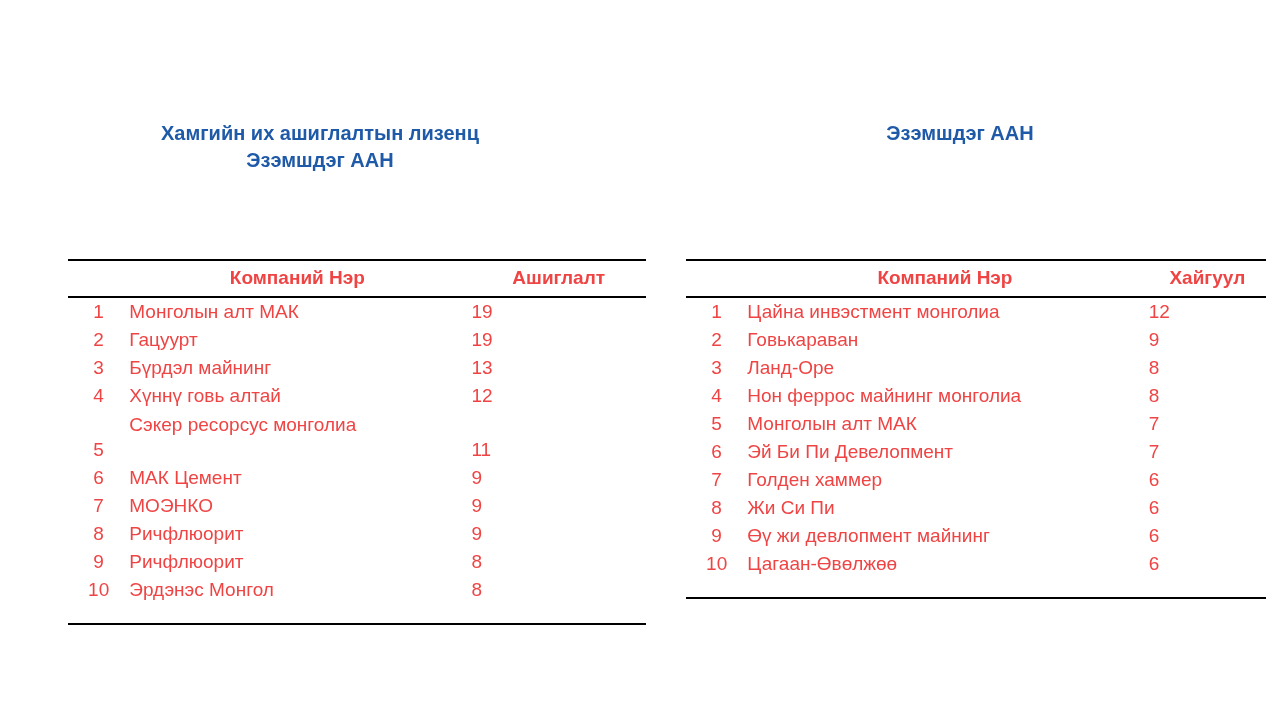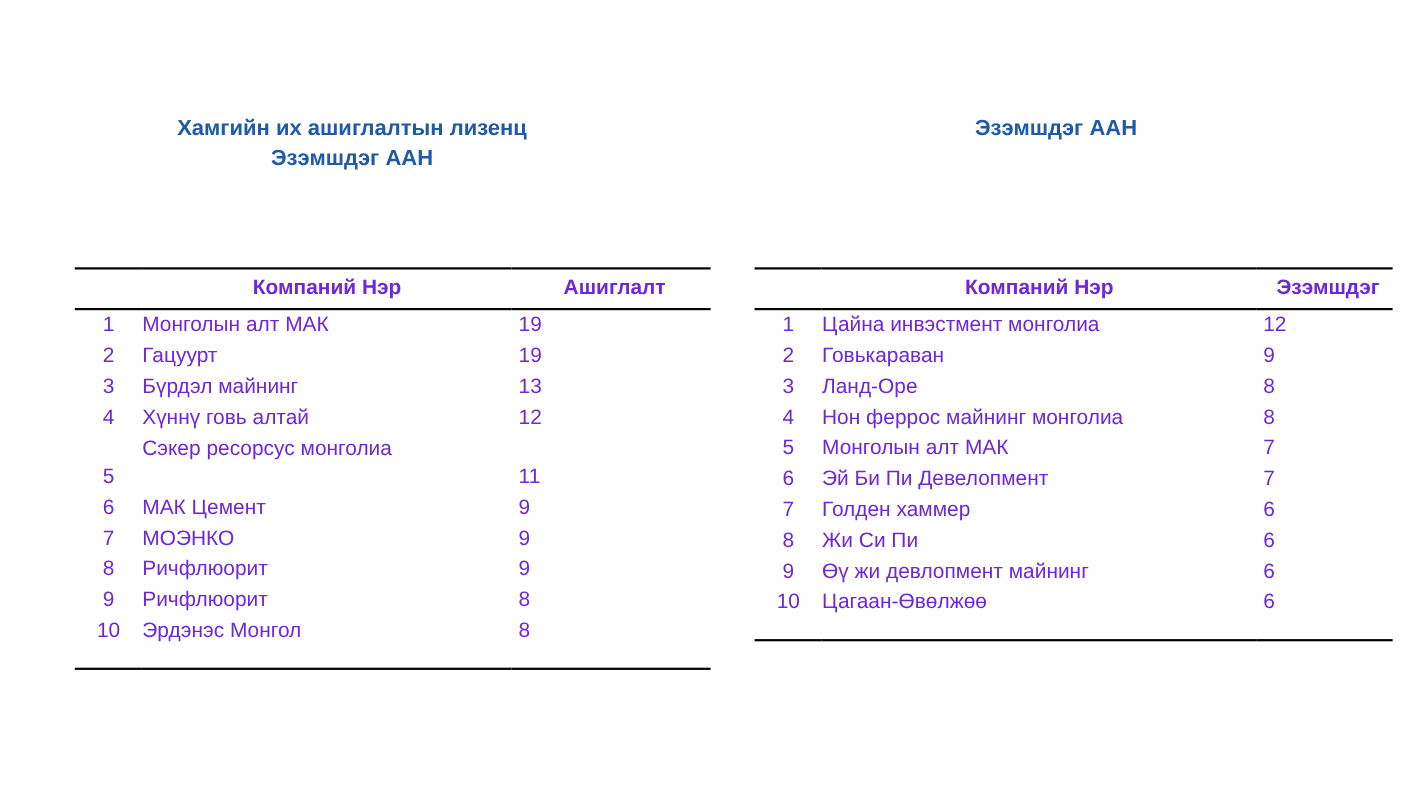--- a/index.html
+++ b/index.html
@@ -14,21 +14,21 @@
     overflow: hidden;
   }
   .slide {
     position: relative;
     width: 1280px;
     height: 720px;
     box-sizing: border-box;
   }
   .panel {
     position: absolute;
-    top: 0;
+    top: 16px;
     height: 528px;
   }
   .panel-left {
     left: 0;
     width: 640px;
   }
   .panel-right {
     left: 640px;
     width: 640px;
   }
@@ -41,21 +41,21 @@
     margin-top: 104px;
     padding: 0 40px;
   }
   .panel-title .line {
     display: block;
     white-space: nowrap;
   }
   table.rank-table {
     border-collapse: collapse;
     font-size: 19px;
-    color: #6d28d9;
+    color: #ef4444;
     table-layout: fixed;
   }
   .table-wrap {
     position: absolute;
   }
   .table-wrap-left {
     left: 68px;
     top: 243px;
     width: 578px;
   }
@@ -190,21 +190,21 @@
   <div class="panel panel-right">
     <div class="panel-title">
       <span class="line">Эзэмшдэг ААН</span>
     </div>
     <div class="table-wrap table-wrap-right">
       <table class="rank-table right">
         <thead>
           <tr>
             <th class="col-rank th-blank"></th>
             <th class="col-name">Компаний Нэр</th>
-            <th class="col-value">Эзэмшдэг</th>
+            <th class="col-value">Хайгуул</th>
           </tr>
         </thead>
         <tbody>
           <tr>
             <td class="col-rank">1</td>
             <td class="col-name">Цайна инвэстмент монголиа</td>
             <td class="col-value">12</td>
           </tr>
           <tr>
             <td class="col-rank">2</td>

